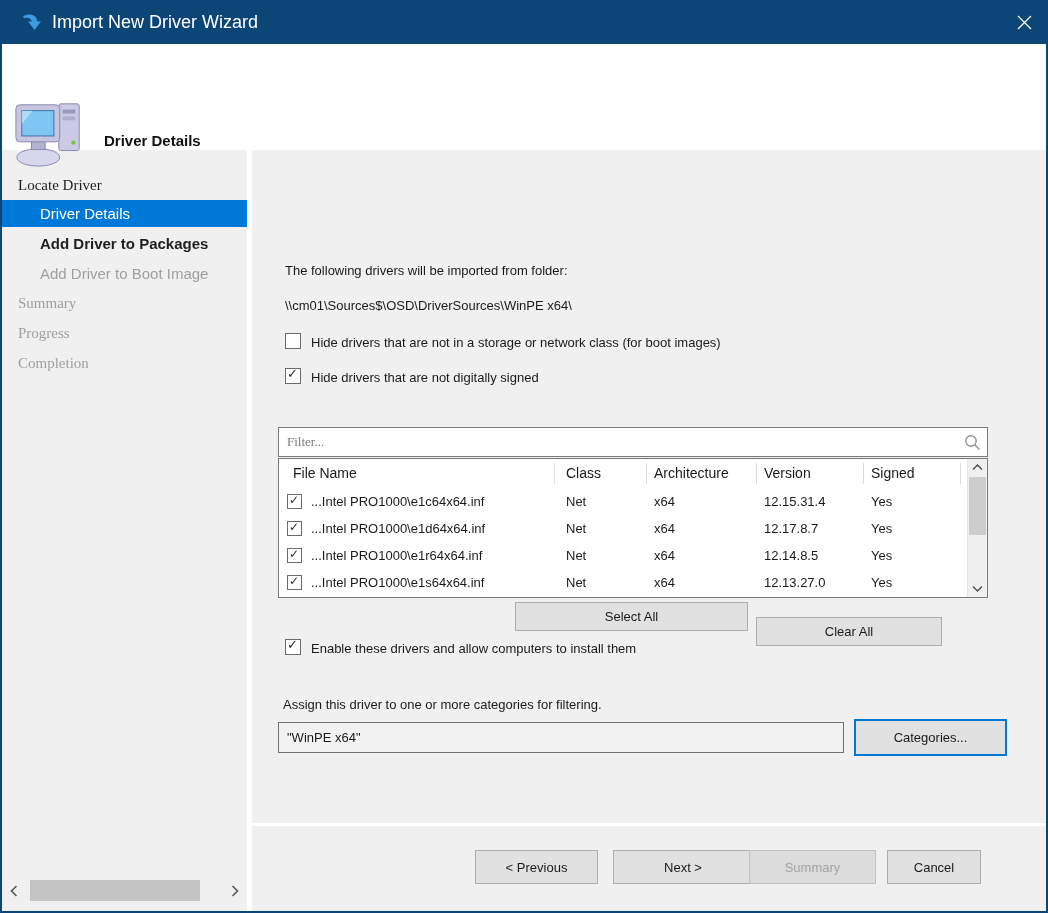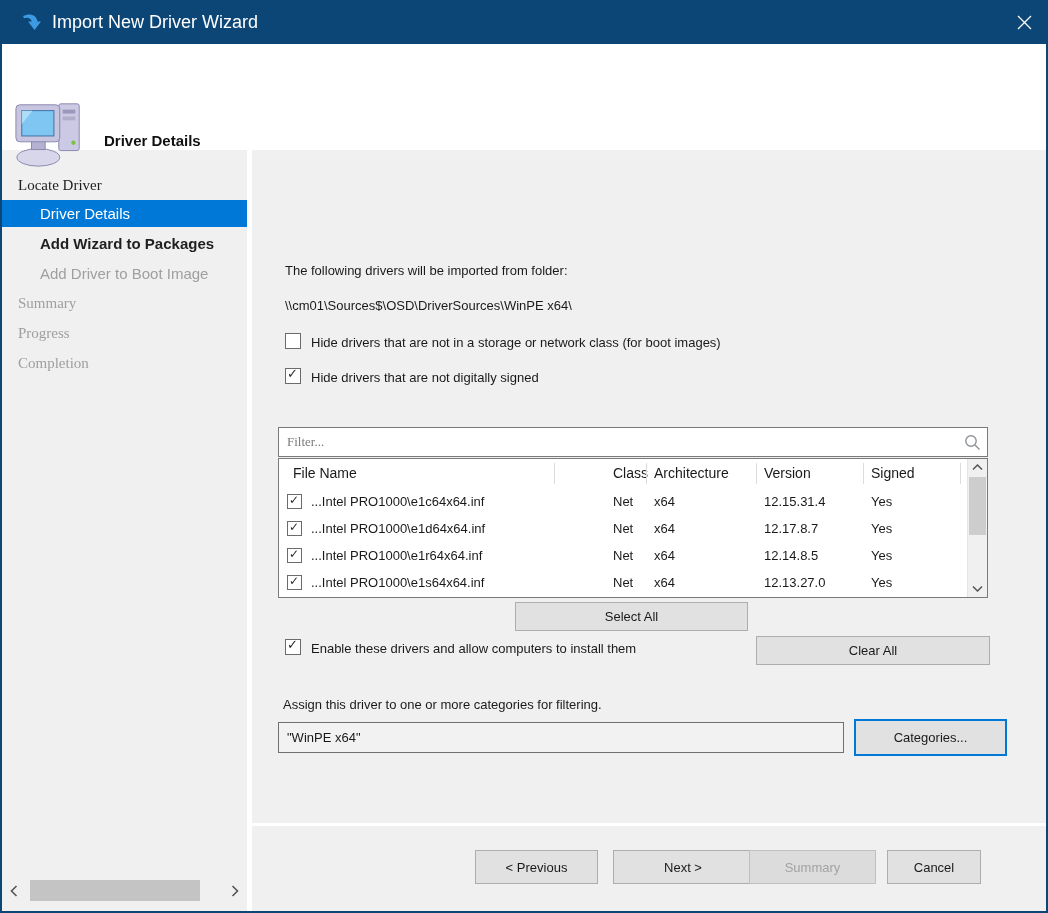--- a/index.html
+++ b/index.html
@@ -51,21 +51,21 @@
   .filter input::placeholder{color:#7b7b7b;}
   .filter .sicon{position:absolute;right:6px;top:6px;width:17px;height:17px;}
 
   
   .dtable{position:absolute;left:278px;top:458px;width:710px;height:140px;box-sizing:border-box;background:#fff;border:1px solid #7a7a7a;overflow:hidden;}
   .thead{position:absolute;left:0;top:0;width:688px;height:29px;background:#fff;}
   .thead .hcell{position:absolute;top:0;height:29px;line-height:29px;font-size:14px;color:#1a1a1a;white-space:nowrap;}
   .vsep{position:absolute;top:4px;height:21px;width:1px;background:#dcdcdc;}
   .trow{position:absolute;left:0;width:688px;height:27px;}
   .trow .tc{position:absolute;top:0;height:27px;line-height:27px;font-size:13px;color:#1a1a1a;white-space:nowrap;}
-  .c-file{left:32px;} .c-class{left:287px;margin-left:47px;} .c-arch{left:375px;} .c-ver{left:485px;} .c-sig{left:592px;}
+  .c-file{left:32px;} .c-class{left:287px;} .c-arch{left:375px;} .c-ver{left:485px;} .c-sig{left:592px;}
   .h-file{left:14px;}
   .vscroll{position:absolute;right:0;top:0;bottom:0;width:19px;background:#f0f0f0;border-left:1px solid #e4e4e4;}
   .vscroll .varrow{position:absolute;left:0;width:19px;height:17px;display:flex;align-items:center;justify-content:center;}
   .vscroll .vthumb{position:absolute;left:1px;right:1px;top:18px;height:58px;background:#cdcdcd;}
 
   
   .btn{position:absolute;background:#e1e1e1;border:1px solid #adadad;box-sizing:border-box;font-size:13px;color:#1a1a1a;display:flex;align-items:center;justify-content:center;white-space:nowrap;}
   .btn.disabled{background:#dcdcdc;border-color:#c0c0c0;color:#a3a3a3;}
   .btn.focusblue{border:2px solid #0078d7;}
 
@@ -105,21 +105,21 @@
       <path d="M9 14 L20 14 L9 28 Z" fill="#b8e3fa" opacity="0.8"></path>
     </svg>
     <span class="ptitle">Driver Details</span>
   </div>
 
   <div class="bodybg"></div>
   <div class="vdivider"></div>
 
   <div class="nav-item l1" style="top:172px">Locate Driver</div>
   <div class="nav-item l2 current" style="top:200px">Driver Details</div>
-  <div class="nav-item l2 strong" style="top:230px">Add Wizard to Packages</div>
+  <div class="nav-item l2 strong" style="top:230px">Add Driver to Packages</div>
   <div class="nav-item l2 future" style="top:260px">Add Driver to Boot Image</div>
   <div class="nav-item l1 future" style="top:290px">Summary</div>
   <div class="nav-item l1 future" style="top:320px">Progress</div>
   <div class="nav-item l1 future" style="top:350px">Completion</div>
 
   <div class="hscroll">
     <div class="harrow" style="left:0">
       <svg width="8" height="12" viewBox="0 0 8 12">
           <polyline points="6.5,1 1.5,6 6.5,11" fill="none" stroke="#555" stroke-width="1.6"></polyline>
         </svg>
@@ -216,21 +216,21 @@
       <div class="vthumb"></div>
       <div class="varrow" style="bottom:0;top:auto">
         <svg width="11" height="7" viewBox="0 0 11 7">
             <polyline points="1,1.5 5.5,6 10,1.5" fill="none" stroke="#555" stroke-width="1.5"></polyline>
           </svg>
       </div>
     </div>
   </div>
 
   <div class="btn" style="left:515px;top:602px;width:233px;height:29px">Select All</div>
-  <div class="btn" style="left:756px;top:636px;width:234px;height:29px">Clear All</div>
+  <div class="btn" style="left:756px;top:617px;width:186px;height:29px">Clear All</div>
 
   <span class="cb" style="left:285px;top:639px">
       <span class="tick">✓</span>
     </span>
   <div class="lbl" style="left:311px;top:641px">Enable these drivers and allow computers to install them</div>
 
   <div class="lbl" style="left:283px;top:697px">Assign this driver to one or more categories for filtering.</div>
   <div class="catfield">
     <input type="text" value="&quot;WinPE x64&quot;" style="">
   </div>

